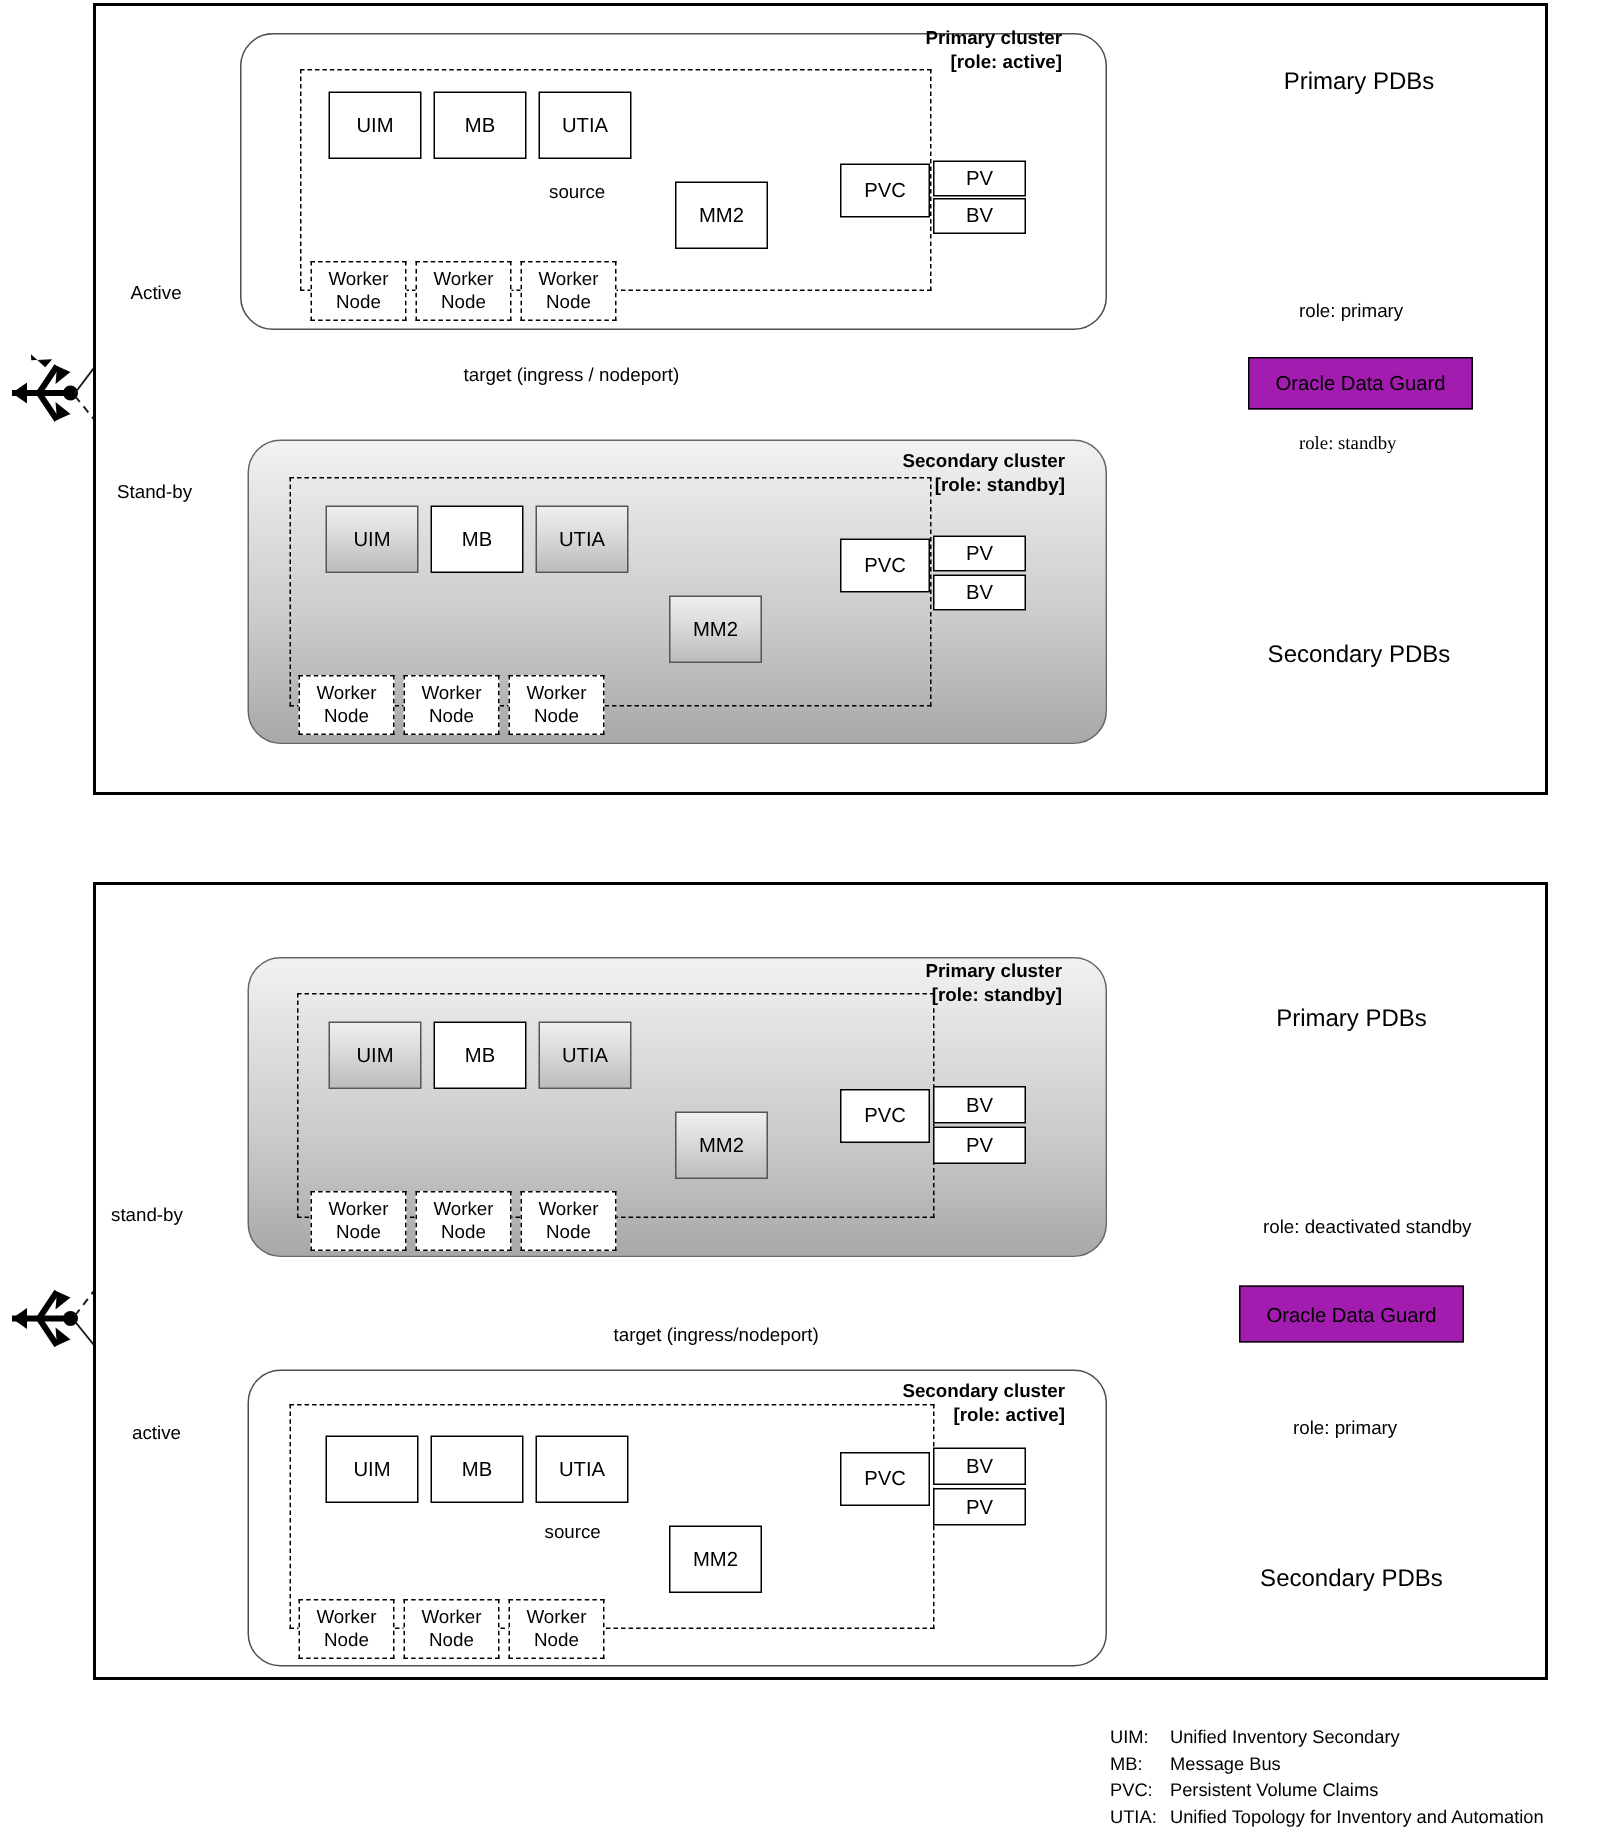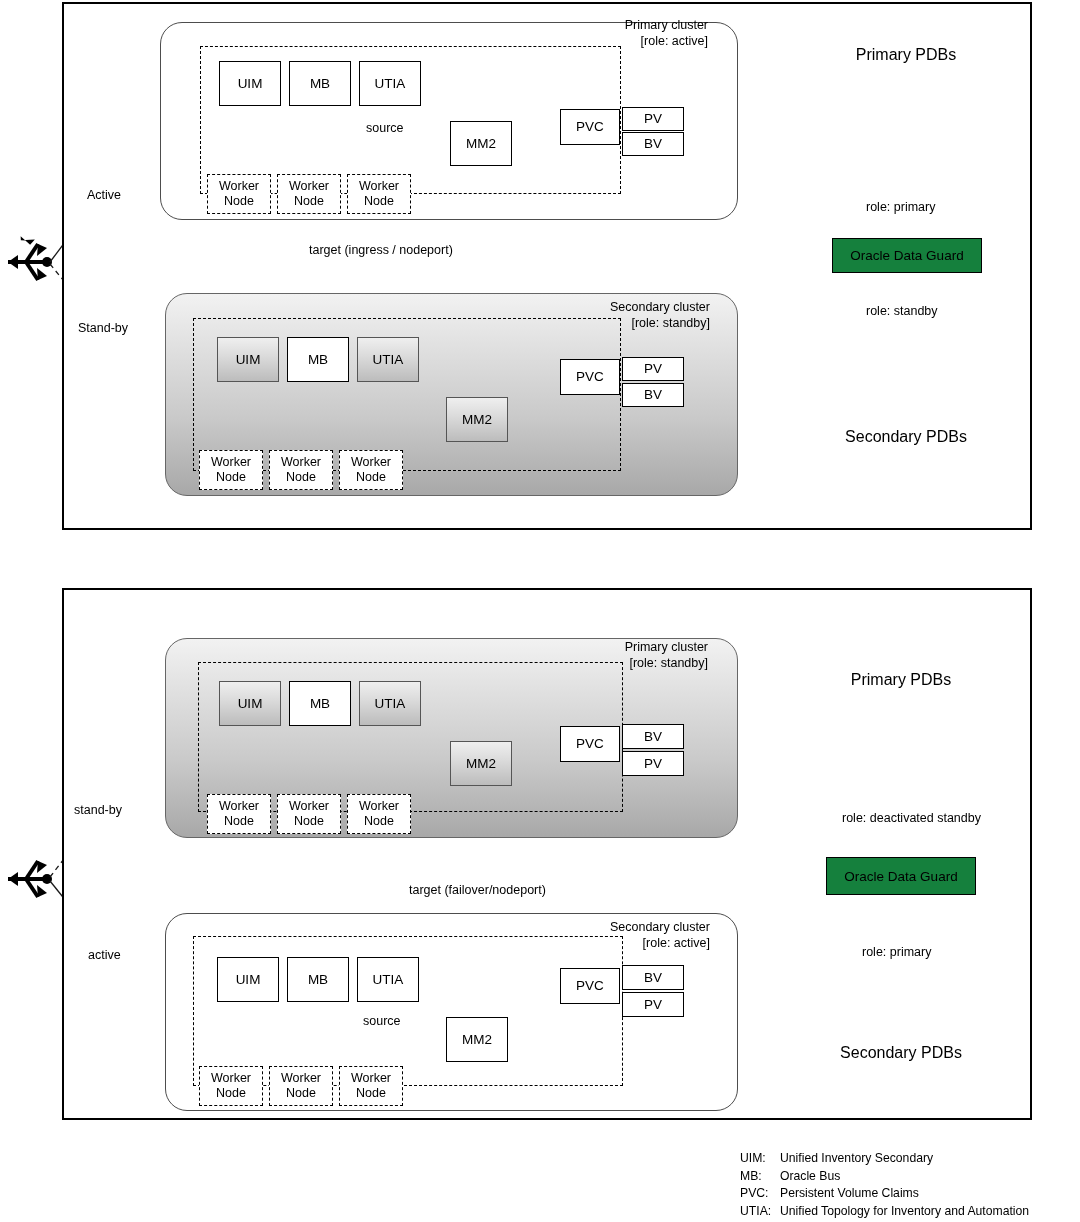--- a/index.html
+++ b/index.html
@@ -19,23 +19,23 @@
   .nsbox{border:1.6px dashed #000;background:transparent;}
 
   
   .svc{border:1.4px solid #000;background:#fff;display:flex;align-items:center;justify-content:center;
        font-size:13.5px;line-height:1.15;text-align:center;}
   .svc.dim{background:linear-gradient(180deg,#efefef 0%,#dcdcdc 40%,#bcbcbc 100%);border-color:#555;}
   .wnode{border:1.5px dashed #000;background:#fff;display:flex;align-items:center;justify-content:center;
          font-size:12.5px;line-height:1.18;text-align:center;}
 
   .lbl{font-size:12.5px;line-height:1.25;white-space:pre;}
-  .lbl.r{text-align:right;}
-
-  .odg{border:1.4px solid #000;background:#15803d;display:flex;align-items:center;justify-content:center;font-size:13.5px;}
+  .lbl.r{text-align:right;font-weight:bold;}
+
+  .odg{border:1.4px solid #000;background:#a21caf;display:flex;align-items:center;justify-content:center;font-size:13.5px;}
 
   
   .caption{font-size:12.6px;font-weight:bold;letter-spacing:-0.15px;}
 
   
   .legend{font-size:12.2px;line-height:1.45;}
   .legend .row{display:flex;}
   .legend .k{width:40px;flex:0 0 40px;}
 
   svg.ov{position:absolute;left:0;top:0;width:1080px;height:1222px;overflow:visible;pointer-events:none;}
@@ -340,21 +340,21 @@
   <div class="abs wnode" style="left:269px;top:450px;width:64px;height:40px;white-space:pre;">Worker
 Node</div>
   <div class="abs wnode" style="left:339px;top:450px;width:64px;height:40px;white-space:pre;">Worker
 Node</div>
 
   <div class="abs db-name" style="left:836px;top:46px;width:140px;">Primary PDBs</div>
   <div class="abs lbl" style="left:866px;top:200px;">role: primary</div>
   <div class="abs odg" style="left:832px;top:238px;width:150px;height:35px;">
       <span>Oracle Data Guard</span>
     </div>
-  <div class="abs lbl" style="left:866px;top:304px;">role: standby</div>
+  <div class="abs lbl" style="left:866px;top:288px;font-family:Liberation Serif, serif;">role: standby</div>
   <div class="abs db-name" style="left:836px;top:428px;width:140px;">Secondary PDBs</div>
 
 
   <div class="abs frame" style="left:62px;top:588px;width:970px;height:532px;"></div>
 
   <div class="abs cluster gray" style="left:165px;top:638px;width:573px;height:200px;"></div>
   <div class="abs nsbox" style="left:198px;top:662px;width:425px;height:150px;"></div>
   <div class="abs lbl r" style="left:548px;top:640px;width:160px;"><span>Primary cluster</span><br><span>[role: standby]</span></div>
 
   <div class="abs svc dim" style="left:219px;top:681px;width:62px;height:45px;">
@@ -382,21 +382,21 @@
 
   <div class="abs wnode" style="left:207px;top:794px;width:64px;height:40px;white-space:pre;">Worker
 Node</div>
   <div class="abs wnode" style="left:277px;top:794px;width:64px;height:40px;white-space:pre;">Worker
 Node</div>
   <div class="abs wnode" style="left:347px;top:794px;width:64px;height:40px;white-space:pre;">Worker
 Node</div>
 
   <div class="abs lbl" style="left:74px;top:803px;">stand-by</div>
   <div class="abs lbl" style="left:88px;top:948px;">active</div>
-  <div class="abs lbl" style="left:409px;top:883px;">target (failover/nodeport)</div>
+  <div class="abs lbl" style="left:409px;top:883px;">target (ingress/nodeport)</div>
 
   <div class="abs cluster" style="left:165px;top:913px;width:573px;height:198px;"></div>
   <div class="abs nsbox" style="left:193px;top:936px;width:430px;height:150px;"></div>
   <div class="abs lbl r" style="left:548px;top:920px;width:162px;"><span>Secondary cluster</span><br><span>[role: active]</span></div>
 
   <div class="abs svc" style="left:217px;top:957px;width:62px;height:45px;">
       <span>UIM</span>
     </div>
   <div class="abs svc" style="left:287px;top:957px;width:62px;height:45px;">
       <span>MB</span>
@@ -434,21 +434,21 @@
   <div class="abs lbl" style="left:862px;top:945px;">role: primary</div>
   <div class="abs db-name" style="left:831px;top:1044px;width:140px;">Secondary PDBs</div>
 
   <div class="abs legend" style="left:740px;top:1150px;width:320px;">
     <div class="row">
         <span class="k">UIM:</span>
         <span>Unified Inventory Secondary</span>
       </div>
     <div class="row">
         <span class="k">MB:</span>
-        <span>Oracle Bus</span>
+        <span>Message Bus</span>
       </div>
     <div class="row">
         <span class="k">PVC:</span>
         <span>Persistent Volume Claims</span>
       </div>
     <div class="row">
         <span class="k">UTIA:</span>
         <span>Unified Topology for Inventory and Automation</span>
       </div>
     <div class="row">

